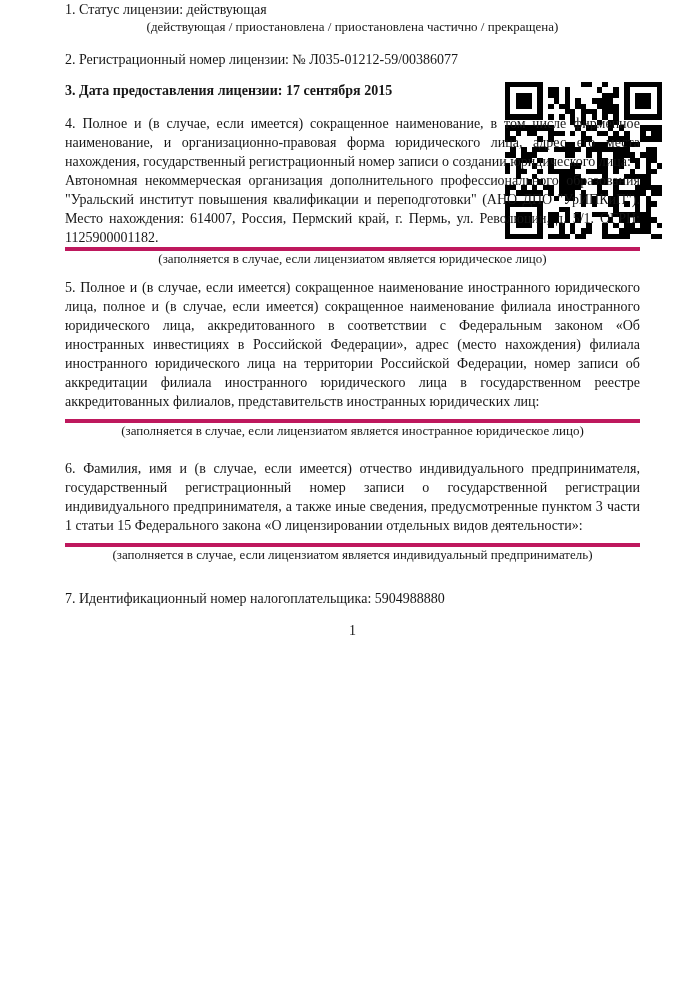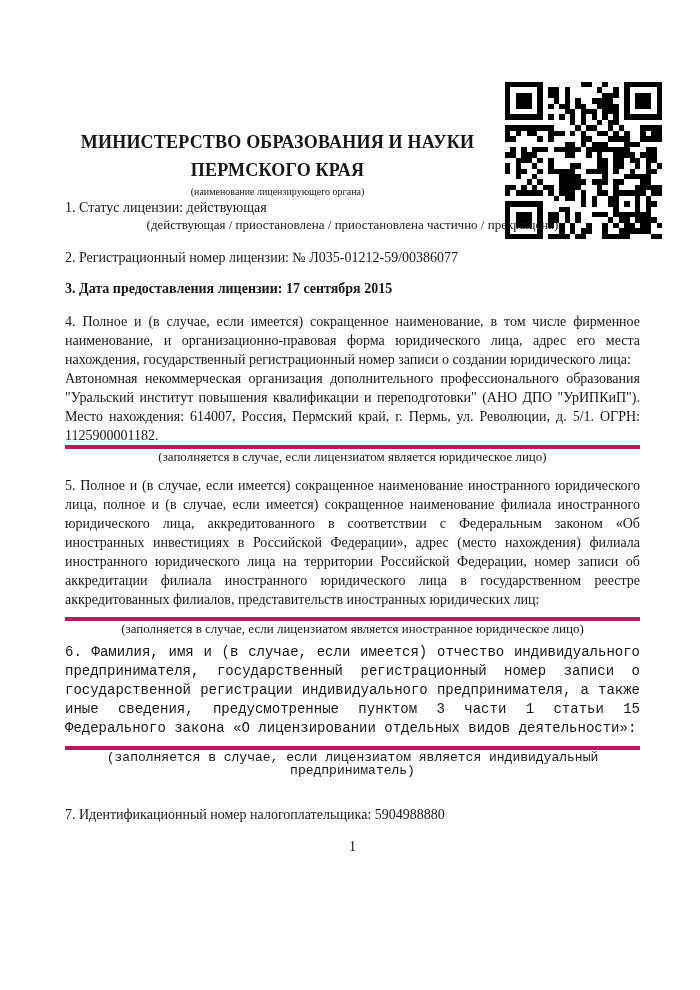--- a/index.html
+++ b/index.html
@@ -53,21 +53,21 @@
     text-align:center;
     margin-top:1px;
   }
   .ruleb{border-bottom:4px solid #be185d;}
   .blank-field{height:8px;}
   .mt-i1{}
   .mt-i2{margin-top:17px;}
   .mt-i3{margin-top:12px;font-weight:bold;}
   .mt-i4{margin-top:14px;}
   .mt-i5{margin-top:13px;}
-  .mt-i6{margin-top:8px;font-family:Liberation Mono, monospace;}
+  .mt-i6{margin-top:22px;}
   .mt-i7{margin-top:28px;}
   .page-num{
     margin-top:13px;
     text-align:center;
     line-height:19px;
   }
 </style>
 </head>
 <body>
 
@@ -504,25 +504,20 @@
         <rect x="20" y="28" width="1" height="1" fill="#000000"></rect>
         <rect x="21" y="28" width="1" height="1" fill="#000000"></rect>
         <rect x="22" y="28" width="1" height="1" fill="#000000"></rect>
         <rect x="27" y="28" width="1" height="1" fill="#000000"></rect>
         <rect x="28" y="28" width="1" height="1" fill="#000000"></rect>
       </svg>
   </div>
 
   <div class="content">
 
-    <div class="ministry">
-      <div class="h-line">МИНИСТЕРСТВО ОБРАЗОВАНИЯ И НАУКИ</div>
-      <div class="h-line">ПЕРМСКОГО КРАЯ</div>
-      <div class="h-cap">(наименование лицензирующего органа)</div>
-    </div>
 
 
     <div class="item mt-i1">
       <div>1. Статус лицензии: действующая</div>
       <div class="cap">(действующая / приостановлена / приостановлена частично / прекращена)</div>
     </div>
 
     <div class="item mt-i2">
       <div>2. Регистрационный номер лицензии: № Л035-01212-59/00386077</div>
     </div>

